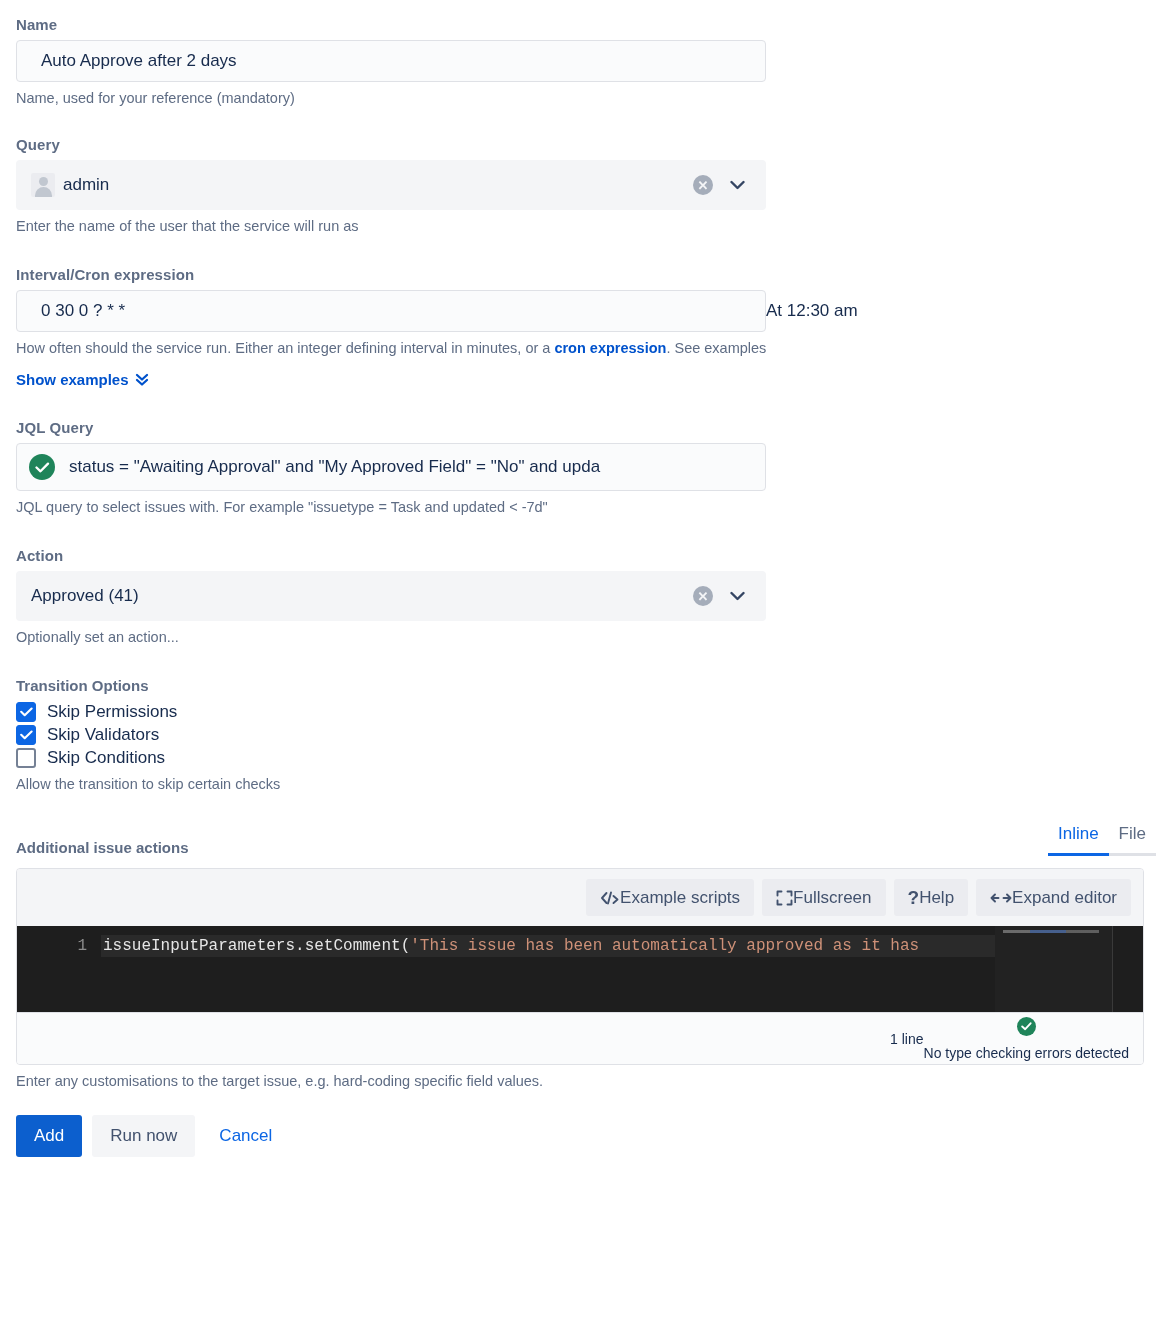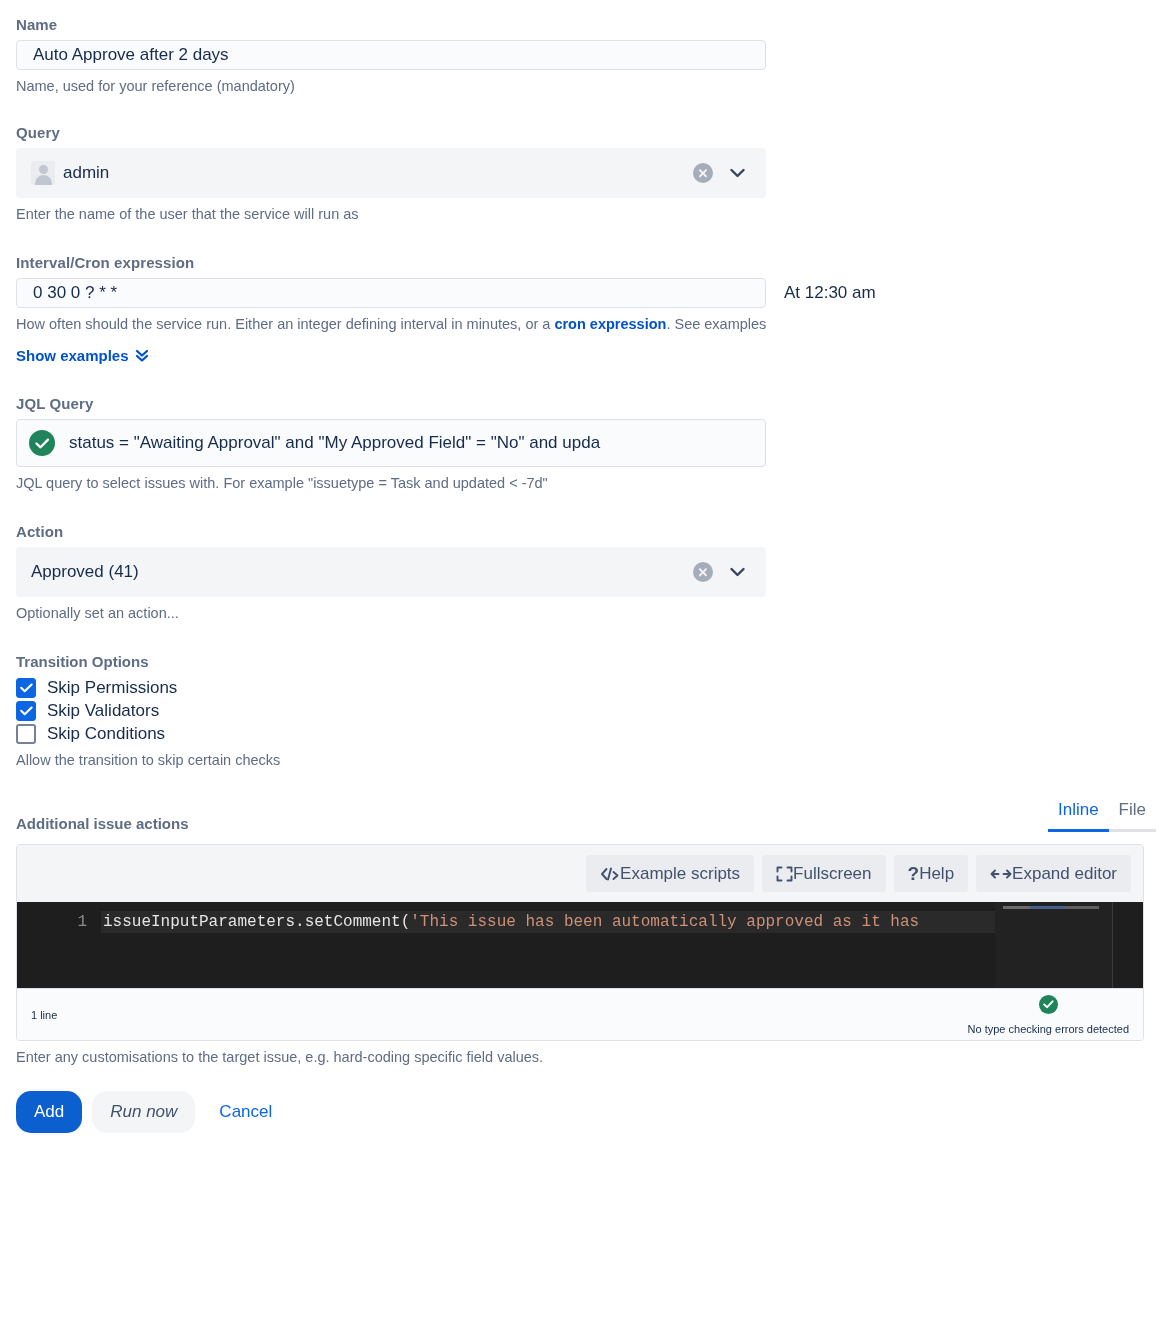--- a/index.html
+++ b/index.html
@@ -24,27 +24,27 @@
   .help-text {
     font-size: 14.5px;
     color: #5E6C84;
     margin: 7px 0 0 0;
     line-height: 19px;
   }
   .help-text a { color: #0052CC; text-decoration: none; font-weight: 600; }
 
   .text-input {
     width: 750px;
-    height: 30px;
+    height: 42px;
     border: 1px solid #DFE1E6;
     border-radius: 4px;
     background: #FAFBFC;
     display: flex;
     align-items: center;
-    padding: 0 16px;
+    padding: 0 24px;
     font-size: 17px;
     color: #172B4D;
     overflow: hidden;
     white-space: nowrap;
   }
 
   .select-input {
     width: 750px;
     height: 50px;
     border: 1px solid transparent;
@@ -85,21 +85,21 @@
     font-size: 13px; line-height: 1; margin-right: 16px;
     cursor: pointer; flex: 0 0 auto; font-weight: bold;
   }
   .chev {
     width: 16px; height: 16px; margin-right: 10px; flex: 0 0 auto;
     display: flex; align-items: center; justify-content: center;
     cursor: pointer;
   }
   .chev svg { display: block; }
 
-  .cron-row { display: flex; align-items: center; gap: 18px; }
+  .cron-row { display: flex; align-items: center; }
   .cron-desc { font-size: 17px; color: #172B4D; white-space: nowrap; }
 
   .show-examples {
     display: inline-flex; align-items: center; gap: 6px;
     color: #0052CC; font-size: 15px; font-weight: bold;
     margin-top: 13px; cursor: pointer; text-decoration: none; text-align: right;
   }
   .dchev { display:block; }
 
   .jql-input {
@@ -178,37 +178,37 @@
     position: absolute; right: 30px; top: 0; width: 118px; height: 100%;
     background: #222222; border-right: 1px solid #3A3A3A;
   }
   .minimap .mm-line {
     position: absolute; top: 4px; left: 8px; height: 3px; width: 96px;
     background: linear-gradient(to right,#7d7d7d 0 28%, #4f6fa8 28% 66%, #6e6e6e 66% 100%);
     opacity: .8;
   }
   .editor-status {
     height: 52px; background: #FAFBFC; border-top: 1px solid #DFE1E6;
-    display: flex; align-items: center; justify-content: space-between;
-    padding: 0 14px; font-size: 11px; color: #172B4D;
+    display: flex; align-items: center; justify-content: flex-end;
+    padding: 0 14px; font-size: 14px; color: #172B4D;
   }
   .status-right { display: flex; align-items: center; gap: 9px; flex-direction: column; }
   .status-ok {
     width: 19px; height: 19px; border-radius: 50%; background: #1F845A;
     display: flex; align-items: center; justify-content: center; flex: 0 0 auto;
   }
 
   .btn-row { display: flex; align-items: center; gap: 10px; margin-top: 24px; }
   .btn {
-    height: 42px; padding: 0 18px; border-radius: 15px; border: none;
+    height: 42px; padding: 0 18px; border-radius: 3px; border: none;
     font-size: 17px; cursor: pointer; font-family: "Liberation Sans", sans-serif;
     display: inline-flex; align-items: center;
   }
   .btn-primary { background: #0C5FCE; color: #FFFFFF; }
-  .btn-default { background: #F4F5F7; color: #42526E; font-style: italic; }
+  .btn-default { background: #F4F5F7; color: #42526E; }
   .btn-link { background: transparent; color: #0C66E4; padding: 0 14px; }
 
   .mt28 { margin-top: 28px; }
   .mt30 { margin-top: 30px; }
 </style>
 </head>
 <body>
 
 <div class="page">
 

